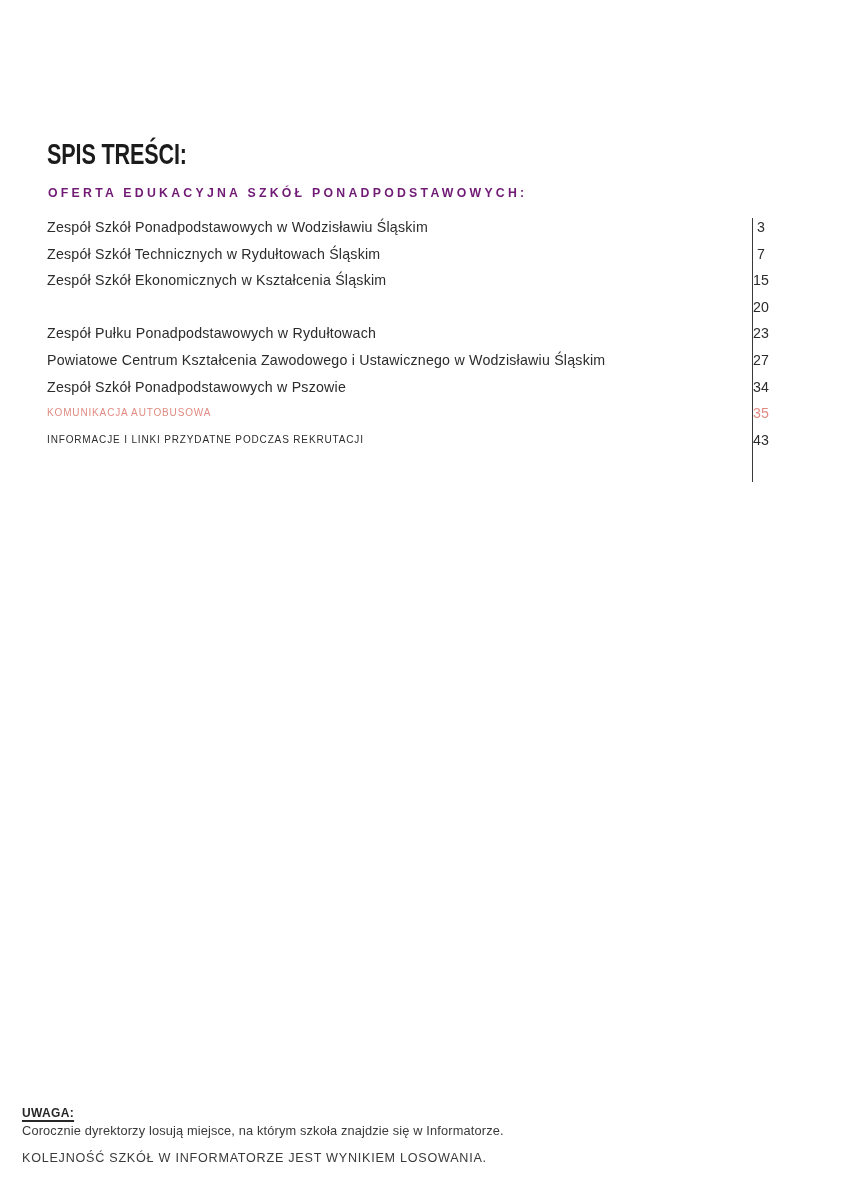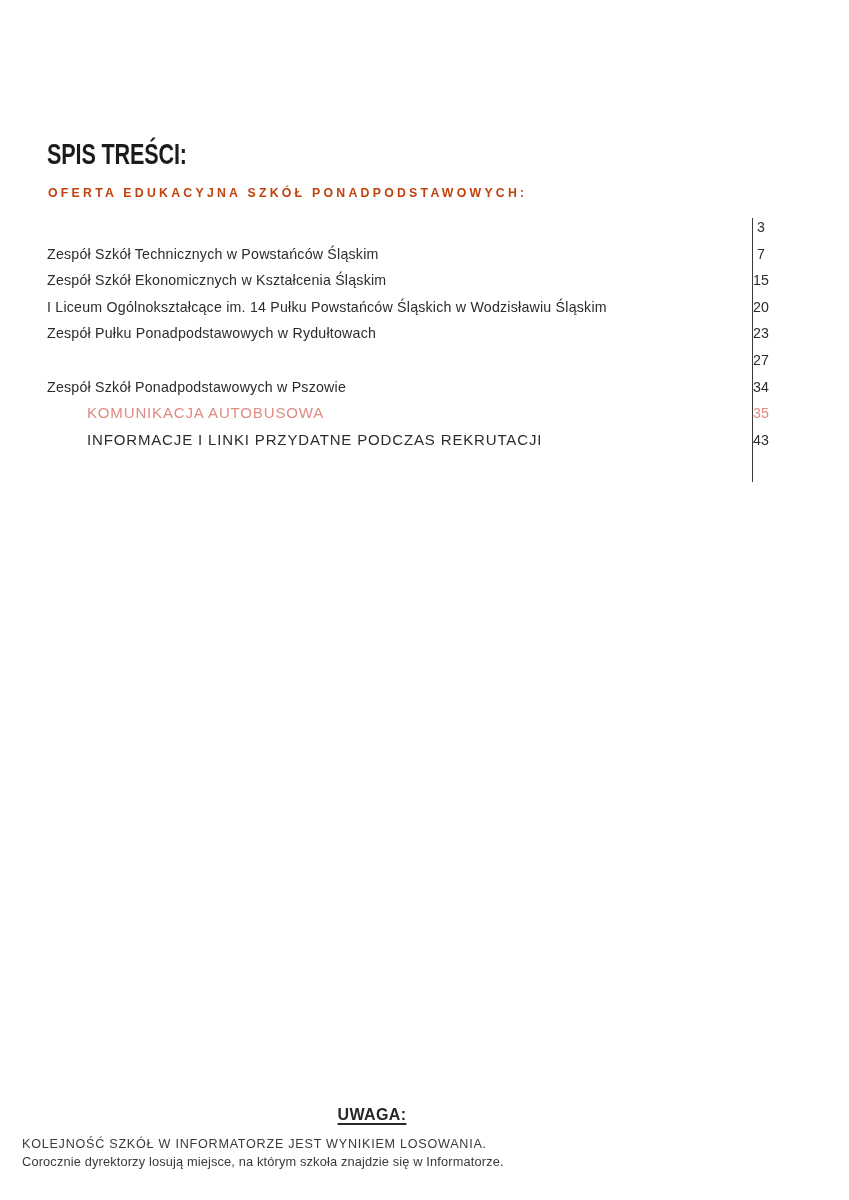--- a/index.html
+++ b/index.html
@@ -47,21 +47,21 @@
   }
 
   .toc-subtitle {
     margin: 0;
     position: absolute;
     left: 1px;
     top: 48px;
     font-size: 12.3px;
     font-weight: 700;
     letter-spacing: 3.25px;
-    color: #c2410c;
+    color: #701a75;
     white-space: nowrap;
   }
 
   
   .toc-list {
     position: absolute;
     left: 47px;
     top: 214px;
     width: 736px;
     list-style: none;
@@ -79,23 +79,22 @@
 
   .toc-label {
     flex: 0 1 auto;
     font-size: 14.2px;
     color: #2c2c2c;
     letter-spacing: 0.22px;
     white-space: nowrap;
   }
 
   .toc-row.is-caps .toc-label {
-    font-size: 15px;
+    font-size: 10px;
     letter-spacing: 0.85px;
-    margin-left: 40px;
   }
 
   .toc-row.is-accent .toc-label,
   .toc-row.is-accent .toc-page {
     color: #e08b82;
   }
 
   .toc-page {
     position: absolute;
     right: 0;
@@ -119,28 +118,27 @@
   
   .footnote {
     position: absolute;
     left: 22px;
     top: 1106px;
     width: 700px;
   }
 
   .footnote-title {
     margin: 0;
-    font-size: 16px;
+    font-size: 12px;
     font-weight: 700;
     color: #272727;
     letter-spacing: 0.35px;
     text-decoration: underline;
     text-underline-offset: 3px;
     text-decoration-thickness: 1.6px;
-    text-align: center;
   }
 
   .footnote-line {
     margin: 0;
     color: #3a3a3a;
     white-space: nowrap;
   }
 
   .footnote-line.caps {
     margin-top: 13px;
@@ -159,56 +157,57 @@
 
 <div class="page">
 
   <div class="toc-header">
     <h1 class="toc-title">SPIS TREŚCI:</h1>
     <h2 class="toc-subtitle">OFERTA EDUKACYJNA SZKÓŁ PONADPODSTAWOWYCH:</h2>
   </div>
 
   <ul class="toc-list">
     <li class="toc-row">
+      <span class="toc-label">Zespół Szkół Ponadpodstawowych w Wodzisławiu Śląskim</span>
       <span class="toc-page">3</span>
     </li>
     <li class="toc-row">
-      <span class="toc-label">Zespół Szkół Technicznych w Powstańców Śląskim</span>
+      <span class="toc-label">Zespół Szkół Technicznych w Rydułtowach Śląskim</span>
       <span class="toc-page">7</span>
     </li>
     <li class="toc-row">
       <span class="toc-label">Zespół Szkół Ekonomicznych w Kształcenia Śląskim</span>
       <span class="toc-page">15</span>
     </li>
     <li class="toc-row">
-      <span class="toc-label">I Liceum Ogólnokształcące im. 14 Pułku Powstańców Śląskich w Wodzisławiu Śląskim</span>
       <span class="toc-page">20</span>
     </li>
     <li class="toc-row">
       <span class="toc-label">Zespół Pułku Ponadpodstawowych w Rydułtowach</span>
       <span class="toc-page">23</span>
     </li>
     <li class="toc-row">
+      <span class="toc-label">Powiatowe Centrum Kształcenia Zawodowego i Ustawicznego w Wodzisławiu Śląskim</span>
       <span class="toc-page">27</span>
     </li>
     <li class="toc-row">
       <span class="toc-label">Zespół Szkół Ponadpodstawowych w Pszowie</span>
       <span class="toc-page">34</span>
     </li>
     <li class="toc-row is-caps is-accent">
       <span class="toc-label">KOMUNIKACJA AUTOBUSOWA</span>
       <span class="toc-page">35</span>
     </li>
     <li class="toc-row is-caps">
       <span class="toc-label">INFORMACJE I LINKI PRZYDATNE PODCZAS REKRUTACJI</span>
       <span class="toc-page">43</span>
     </li>
   </ul>
 
   <div class="toc-divider"></div>
 
   <div class="footnote">
     <p class="footnote-title">UWAGA:</p>
+    <p class="footnote-line normal">Corocznie dyrektorzy losują miejsce, na którym szkoła znajdzie się w Informatorze.</p>
     <p class="footnote-line caps">KOLEJNOŚĆ SZKÓŁ W INFORMATORZE JEST WYNIKIEM LOSOWANIA.</p>
-    <p class="footnote-line normal">Corocznie dyrektorzy losują miejsce, na którym szkoła znajdzie się w Informatorze.</p>
   </div>
 
 </div>
 
 </body></html>

